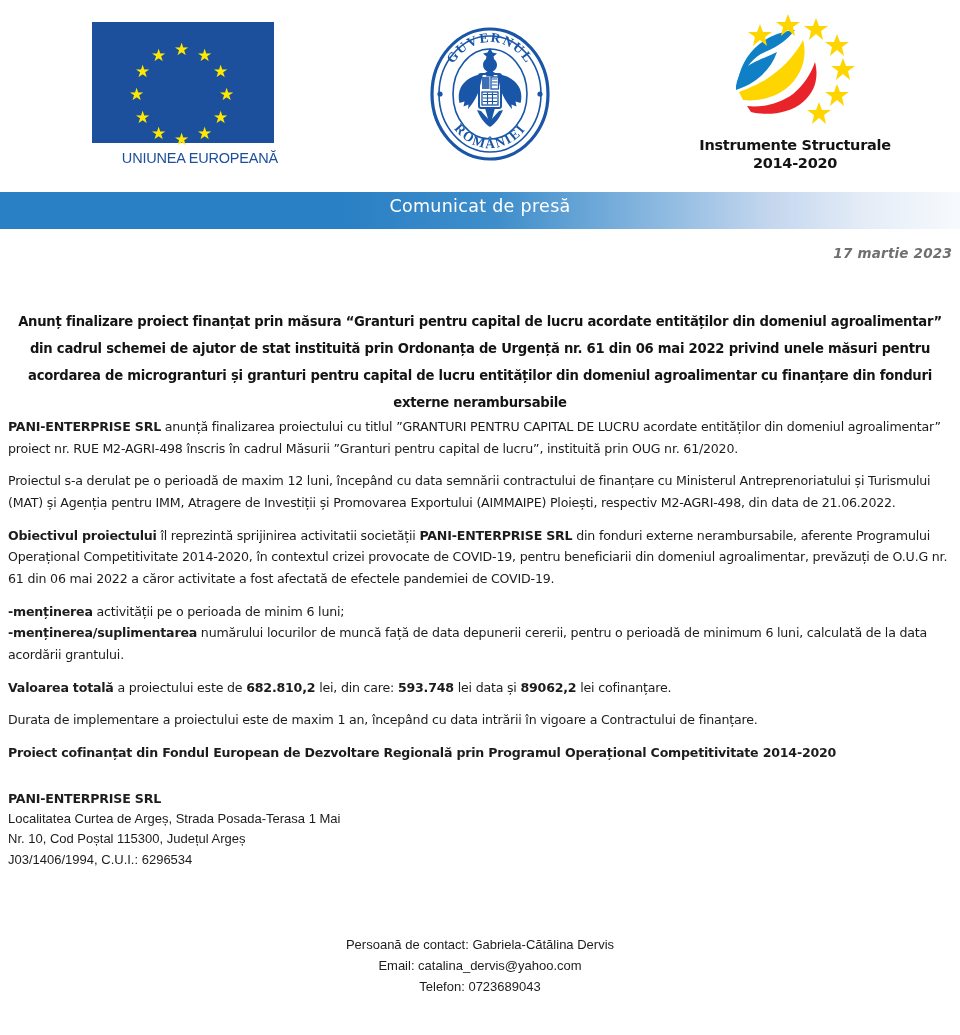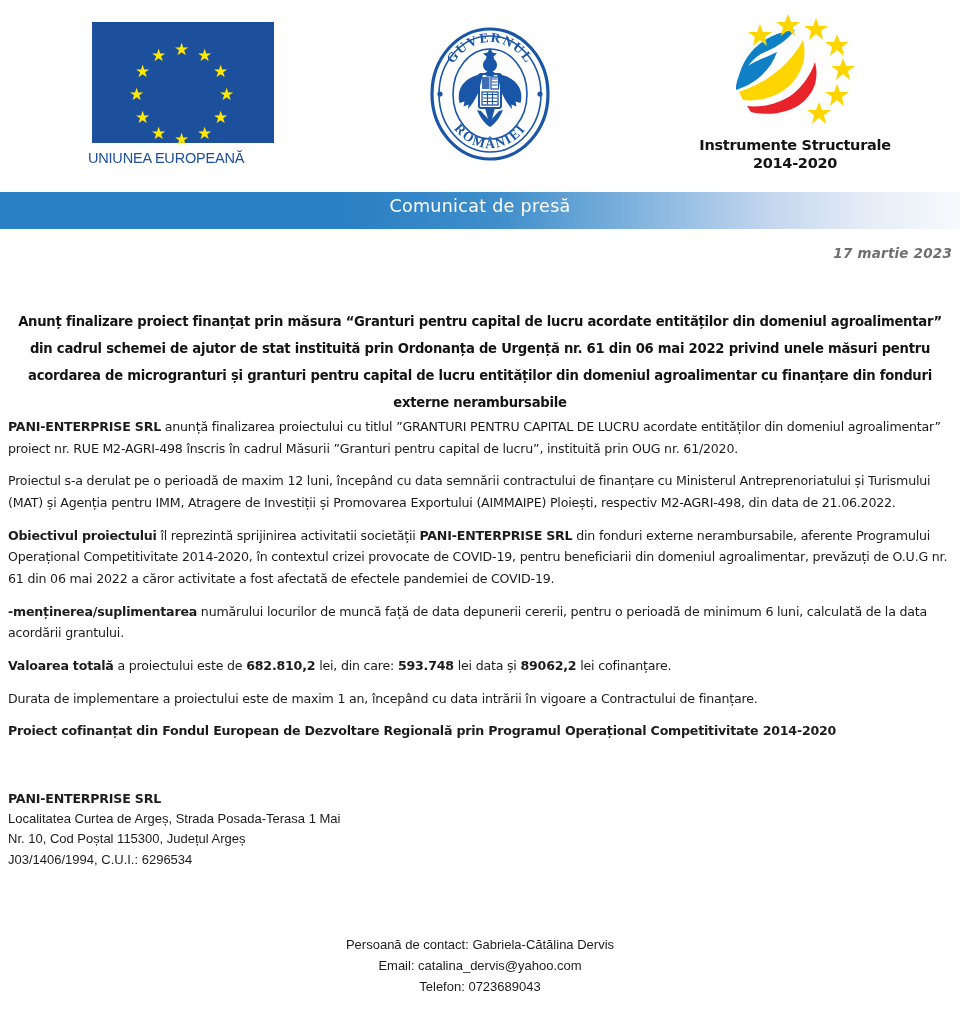--- a/index.html
+++ b/index.html
@@ -20,21 +20,21 @@
   .logo-strip {
     position: relative;
     height: 180px;
     width: 960px;
   }
   .logo-eu {
     position: absolute;
     left: 88px;
     top: 22px;
     width: 190px;
-    text-align: left;
+    text-align: right;
   }
   .eu-flag {
     width: 182px;
     height: 121px;
     background: #1c4f9c;
     position: relative;
     margin: 0 auto;
   }
   .eu-star {
     position: absolute;
@@ -306,20 +306,23 @@
     <b>PANI-ENTERPRISE SRL</b><span> anunță finalizarea proiectului cu titlul ”GRANTURI PENTRU CAPITAL DE LUCRU acordate entităților din domeniul agroalimentar” proiect nr. RUE M2-AGRI-498 înscris în cadrul Măsurii ”Granturi pentru capital de lucru”, instituită prin OUG nr. 61/2020.</span>
   </p>
 
   <p>Proiectul s-a derulat pe o perioadă de maxim 12 luni, începând cu data semnării contractului de finanțare cu Ministerul Antreprenoriatului și Turismului (MAT) și Agenția pentru IMM, Atragere de Investiții și Promovarea Exportului (AIMMAIPE) Ploiești, respectiv M2-AGRI-498, din data de 21.06.2022.</p>
 
   <p>
     <b>Obiectivul proiectului</b><span> îl reprezintă sprijinirea activitatii societății </span><b>PANI-ENTERPRISE SRL</b><span> din fonduri externe nerambursabile, aferente Programului Operațional Competitivitate 2014-2020, în contextul crizei provocate de COVID-19, pentru beneficiarii din domeniul agroalimentar, prevăzuți de O.U.G nr. 61 din 06 mai 2022 a căror activitate a fost afectată de efectele pandemiei de COVID-19.</span>
   </p>
 
 
+  <p class="tight">
+    <b>-menținerea</b><span> activității pe o perioada de minim 6 luni;</span>
+  </p>
 
   <p>
     <b>-menținerea/suplimentarea</b><span> numărului locurilor de muncă față de data depunerii cererii, pentru o perioadă de minimum 6 luni, calculată de la data acordării grantului.</span>
   </p>
 
   <p>
     <b>Valoarea totală</b><span> a proiectului este de </span><b>682.810,2</b><span> lei, din care: </span><b>593.748</b><span> lei data și </span><b>89062,2</b><span> lei cofinanțare.</span>
   </p>
 
   <p>Durata de implementare a proiectului este de maxim 1 an, începând cu data intrării în vigoare a Contractului de finanțare.</p>

